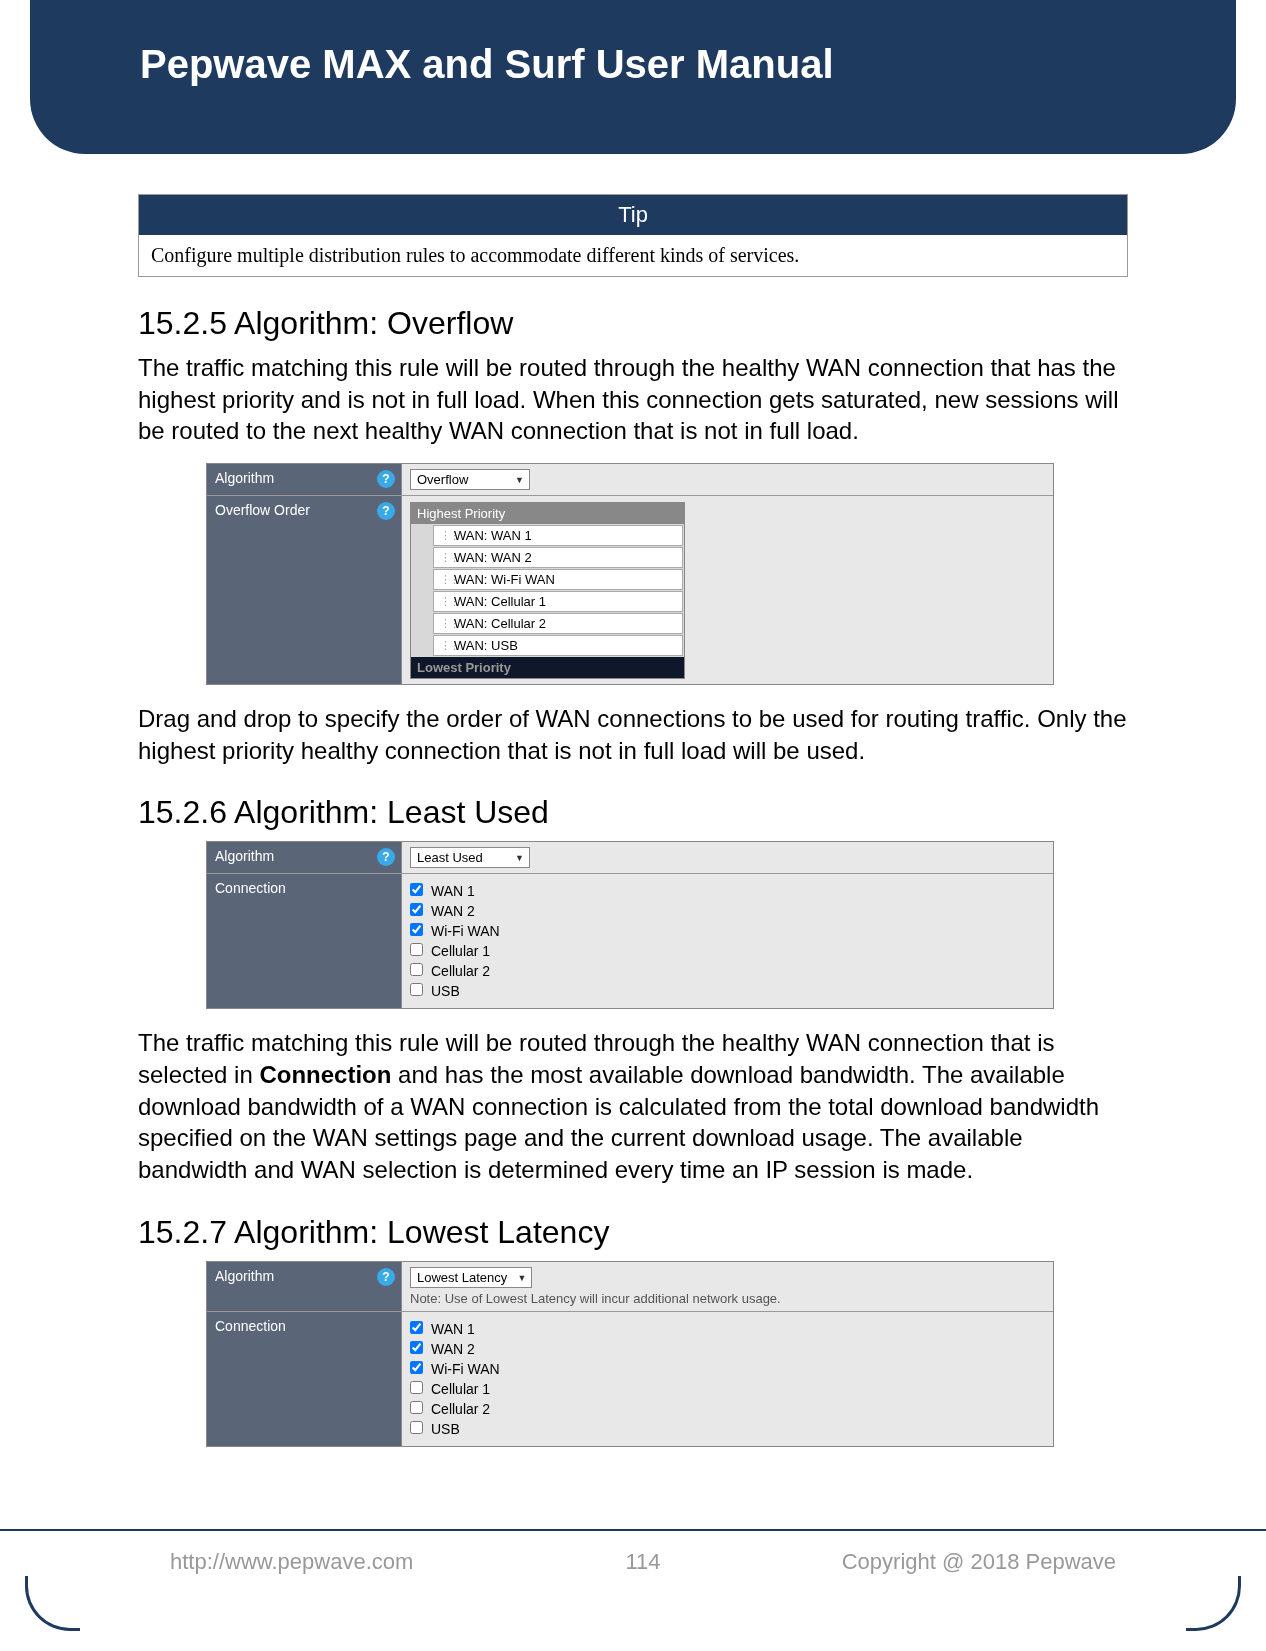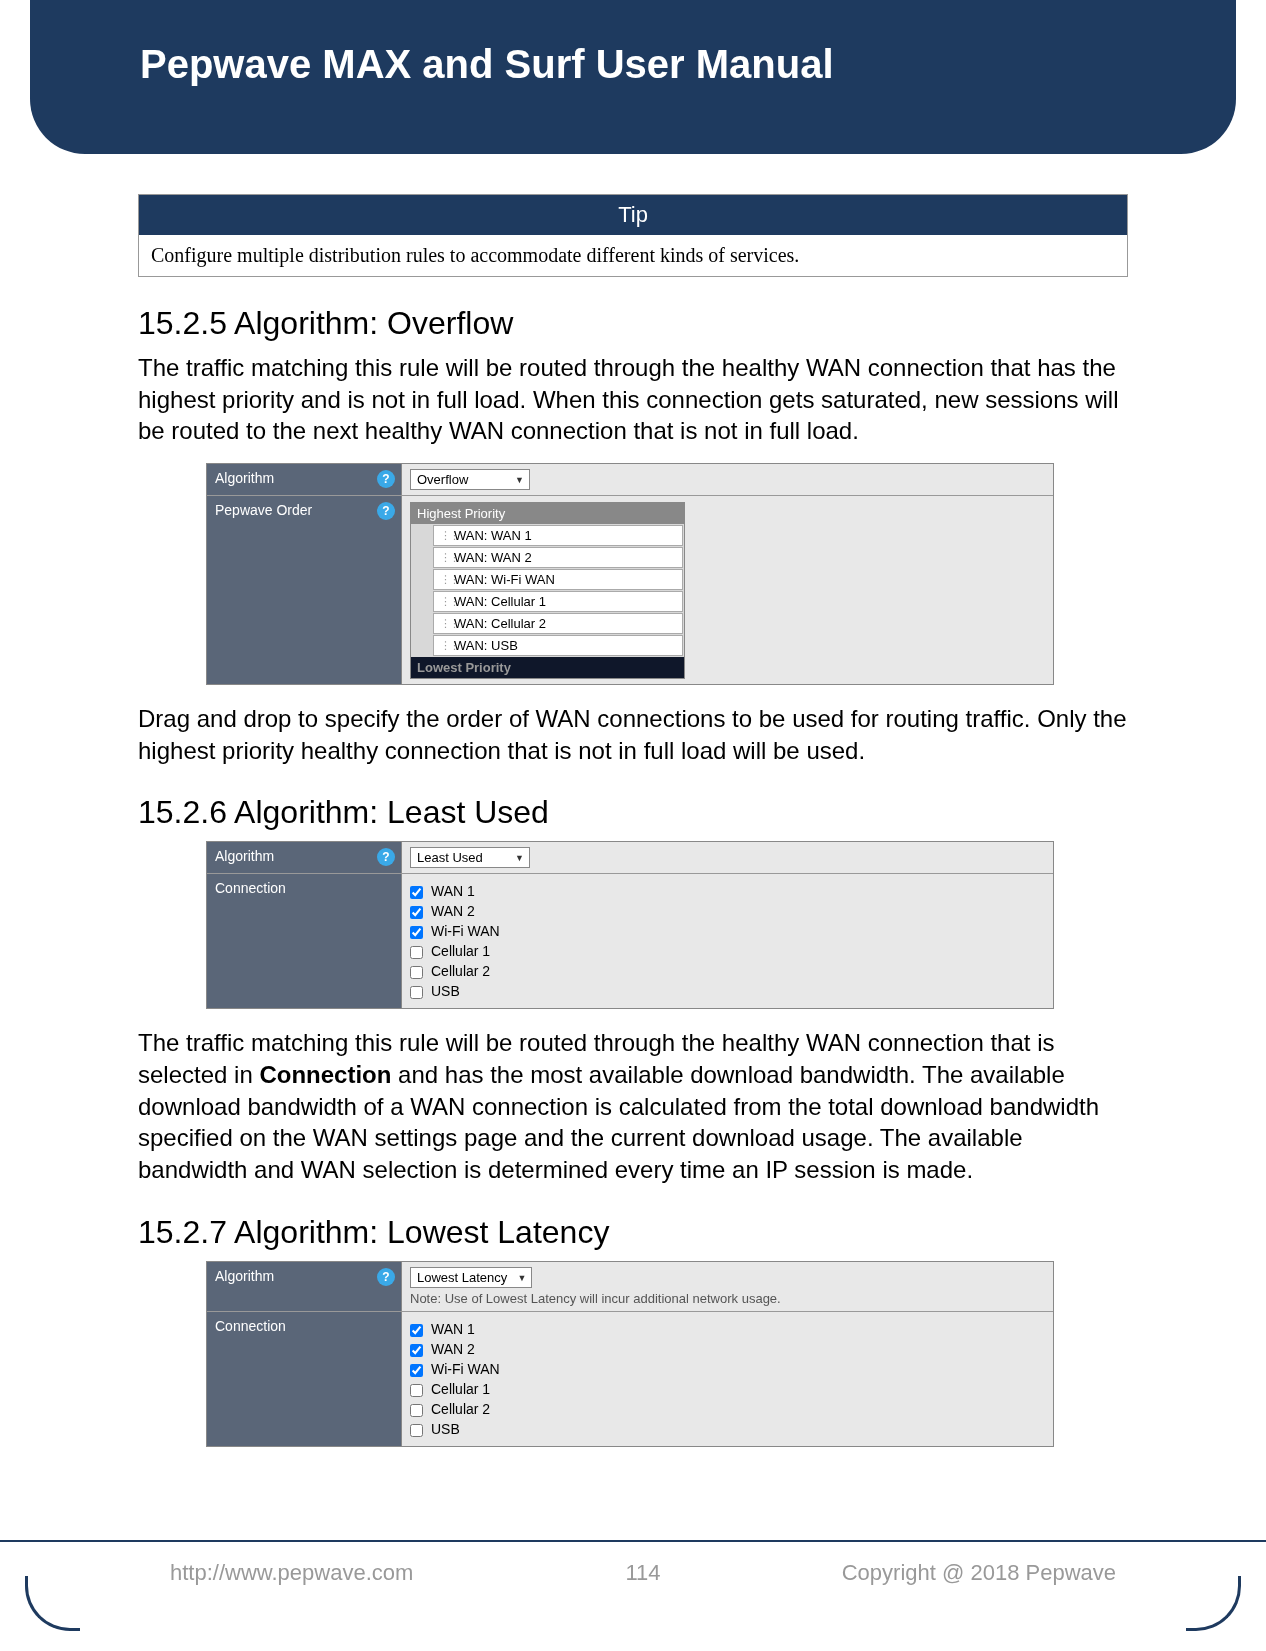--- a/index.html
+++ b/index.html
@@ -23,23 +23,23 @@
 .ui-value{flex:1;background:#e8e8e8;padding:5px 8px;font-size:14px}
 .select{display:inline-block;background:#fff;border:1px solid #888;padding:2px 24px 2px 6px;font-size:13px;position:relative;min-width:120px}
 .select::after{content:"▼";font-size:9px;position:absolute;right:5px;top:5px;color:#333}
 .note-text{font-size:13px;color:#555;margin-top:3px}
 .priority-box{width:275px;border:1px solid #888;background:#d8d8d8;margin-top:1px}
 .priority-head{background:#888;color:#fff;font-size:13px;font-weight:normal;padding:3px 6px}
 .priority-foot{background:#0f172a;color:#999;font-size:13px;font-weight:bold;padding:3px 6px}
 .wan-item{background:#fff;border:1px solid #aaa;margin:1px 1px 1px 22px;padding:2px 6px;font-size:13px;display:flex;align-items:center}
 .drag-handle{display:inline-block;width:9px;margin-right:5px;color:#999;font-size:11px;letter-spacing:-2px}
 .conn-list{padding:2px 0}
-.conn-item{font-size:14px;padding:2px 0;display:flex;align-items:flex-end}
+.conn-item{font-size:14px;padding:2px 0;display:flex;align-items:flex-start}
 .conn-item input{margin-right:8px}
-.footer{position:absolute;bottom:65px;left:0;width:100%;border-top:2px solid #1e3a5f;margin-top:20px}
+.footer{position:absolute;bottom:76px;left:0;width:100%;border-top:2px solid #1e3a5f;margin-top:20px}
 .footer-inner{display:flex;justify-content:space-between;padding:18px 150px 0 170px;color:#999;font-size:22px}
 .footer-url{flex:1}
 .footer-page{flex:0 0 120px;text-align:center}
 .footer-copy{flex:1;text-align:right}
 .corner-bl{position:absolute;bottom:20px;left:25px;width:55px;height:55px;border-left:3px solid #1e3a5f;border-bottom:3px solid #1e3a5f;border-bottom-left-radius:45px}
 .corner-br{position:absolute;bottom:20px;right:25px;width:55px;height:55px;border-right:3px solid #1e3a5f;border-bottom:3px solid #1e3a5f;border-bottom-right-radius:45px}
 </style>
 </head>
 <body>
 
@@ -63,21 +63,21 @@
         <div class="ui-label">
           <span>Algorithm</span>
           <span class="help-icon">?</span>
         </div>
         <div class="ui-value">
           <span class="select">Overflow</span>
         </div>
       </div>
       <div class="ui-row">
         <div class="ui-label tall">
-          <span>Pepwave Order</span>
+          <span>Overflow Order</span>
           <span class="help-icon">?</span>
         </div>
         <div class="ui-value">
           <div class="priority-box">
             <div class="priority-head">Highest Priority</div>
             <div id="wan-list">
                 <div class="wan-item">
                   <span class="drag-handle">⋮⋮</span>
                   <span>WAN: WAN 1</span>
                 </div>

